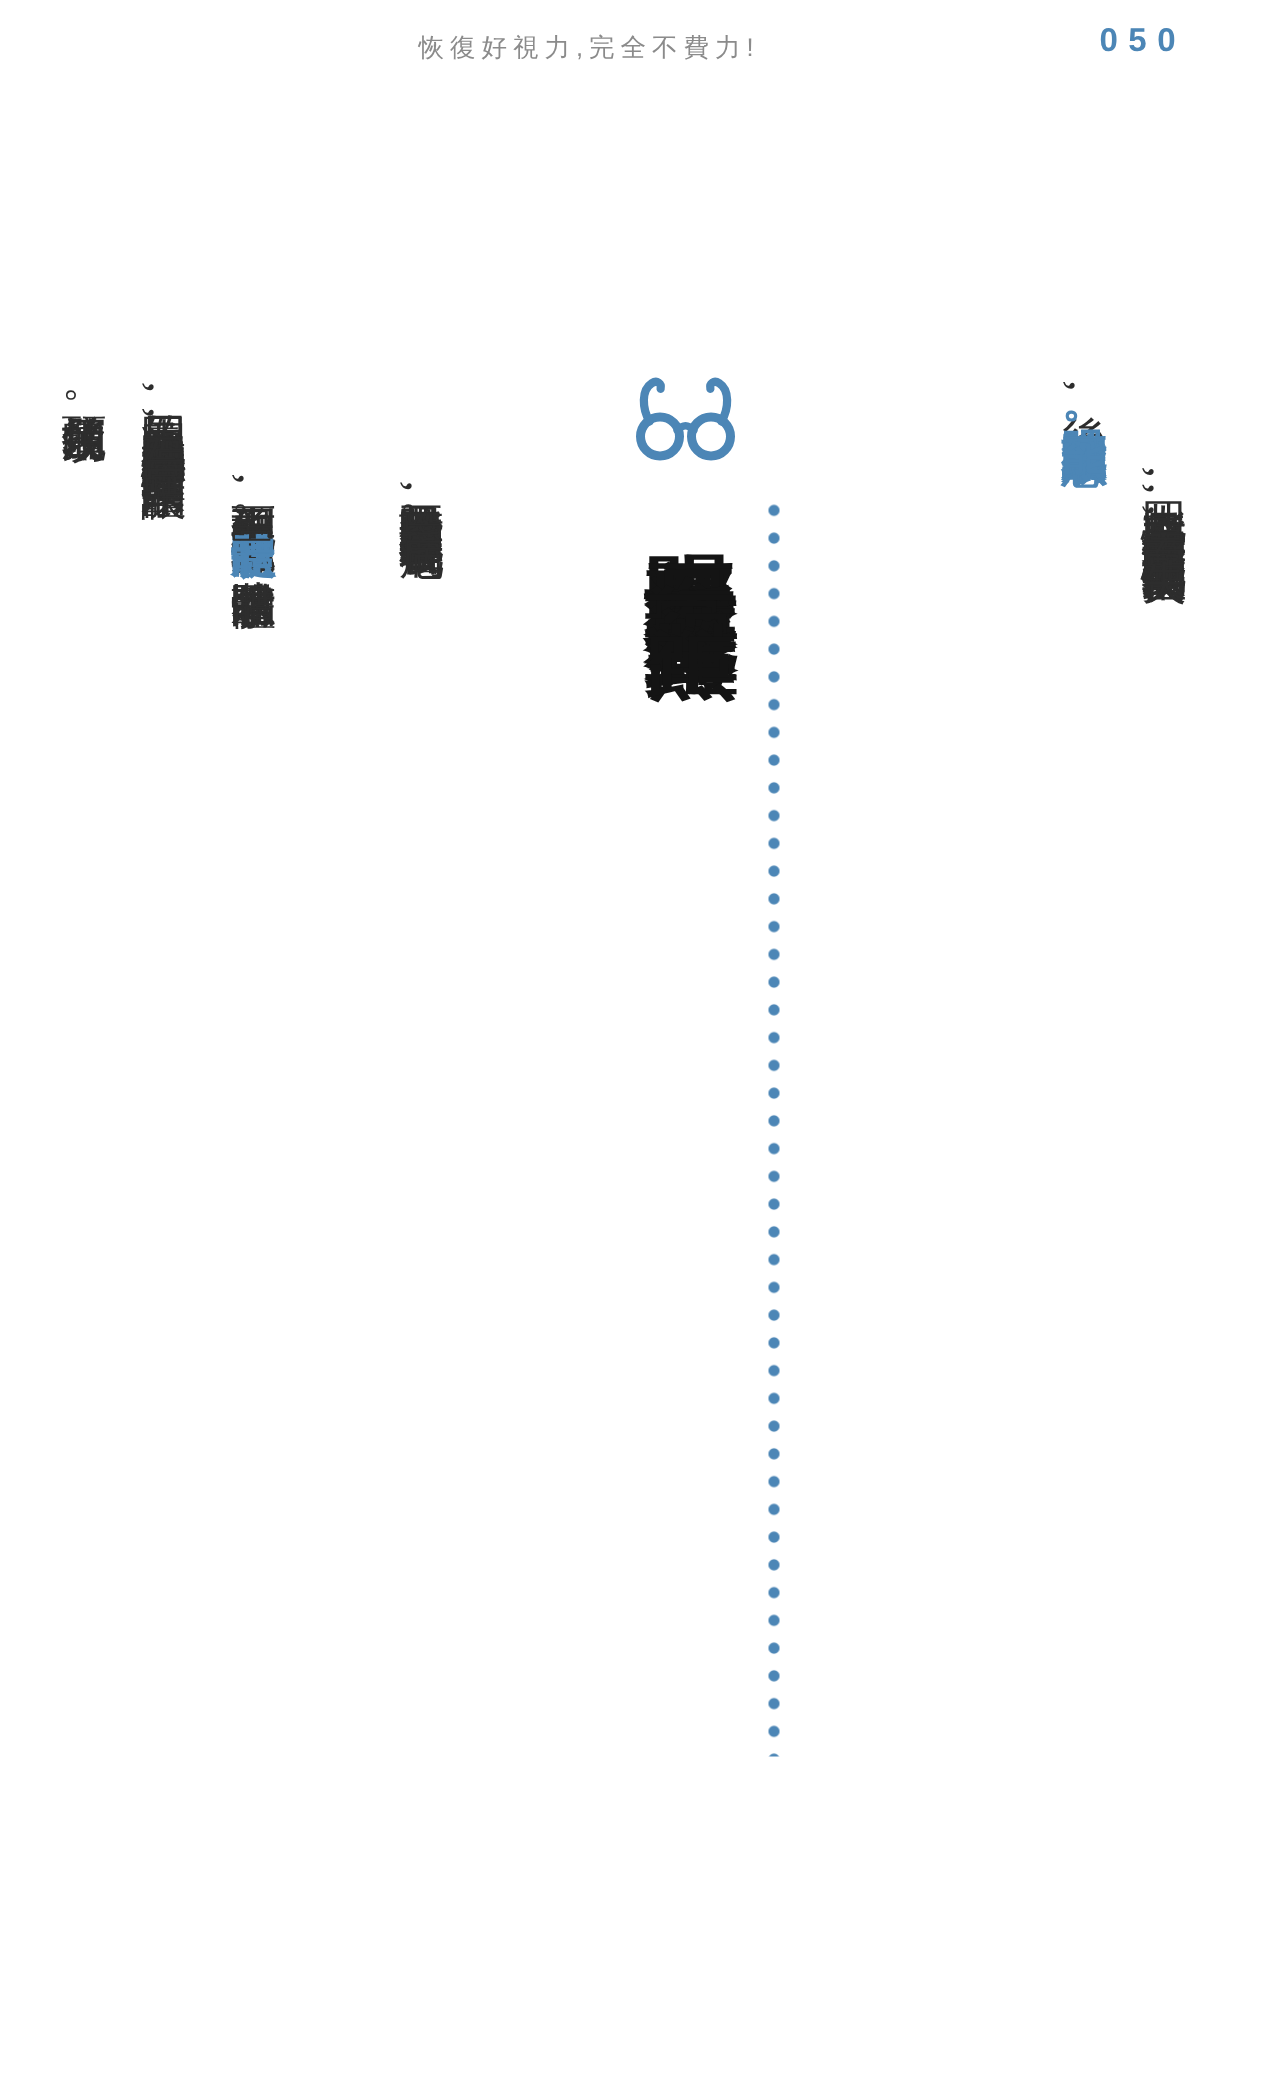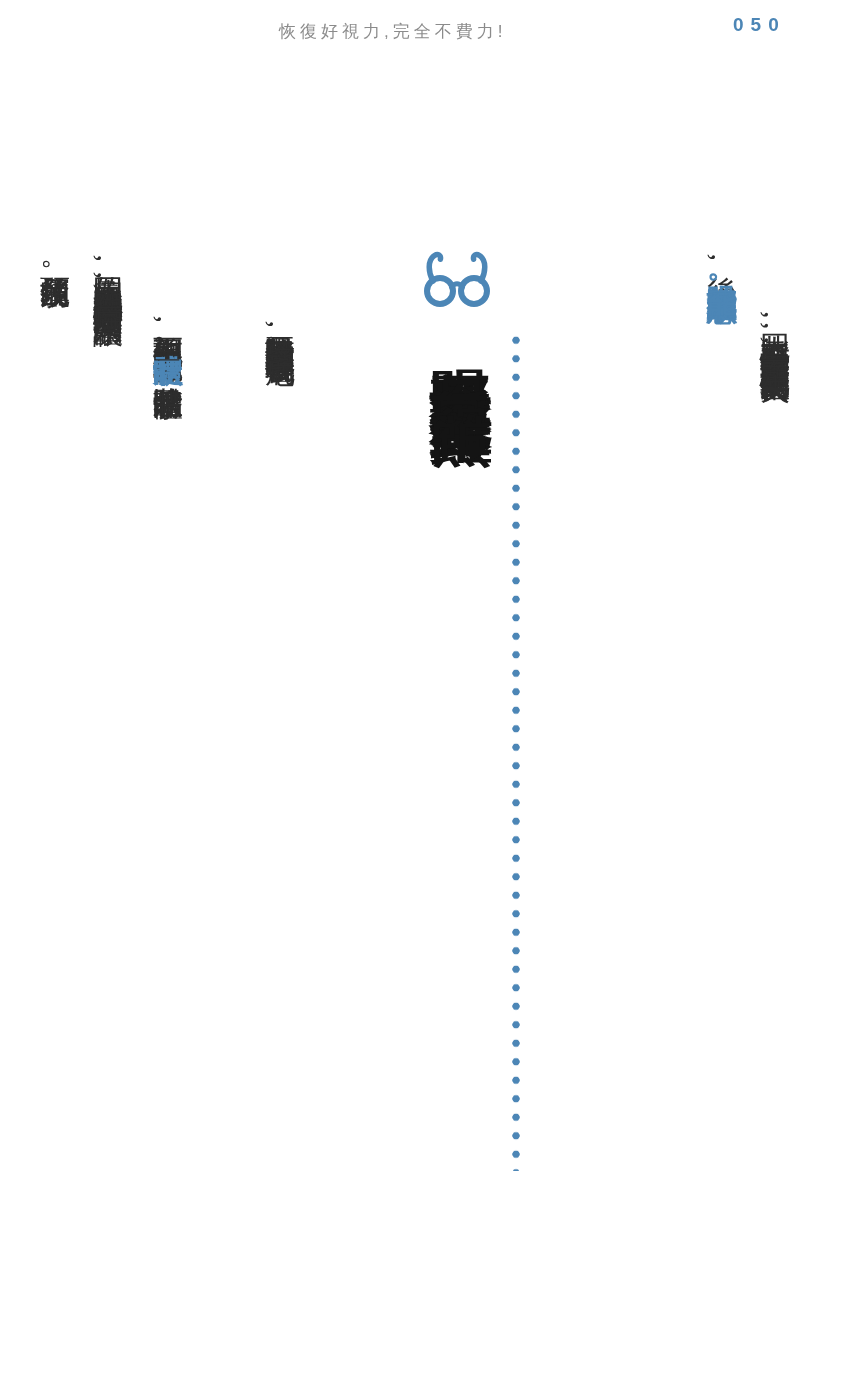--- a/index.html
+++ b/index.html
@@ -11,21 +11,21 @@
   }
   .hdr-title {
     position: absolute; top: 20px; left: 279px;
     font-family: "Liberation Sans", sans-serif;
     font-size: 17px; letter-spacing: 4px; color: #8b8b8b;
     white-space: nowrap;
   }
   .page-num {
     position: absolute; top: 14px; left: 733px;
     font-family: "Liberation Sans", sans-serif;
-    font-size: 19px; font-weight: 600; letter-spacing: 7px;
+    font-size: 22px; font-weight: 600; letter-spacing: 7px;
     color: var(--blue); white-space: nowrap;
   }
   .vcol {
     position: absolute;
     writing-mode: vertical-rl;
     text-orientation: mixed;
     font-size: 30px; letter-spacing: 0.5px; line-height: 36px;
     color: #2d2d2d;
   }
   .accent {

